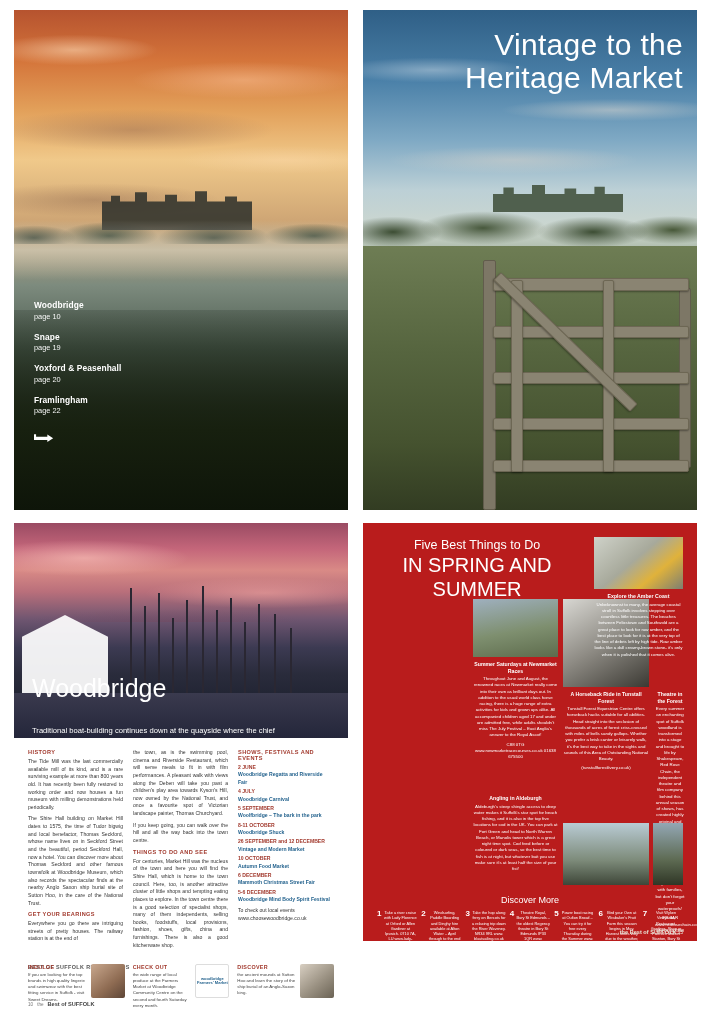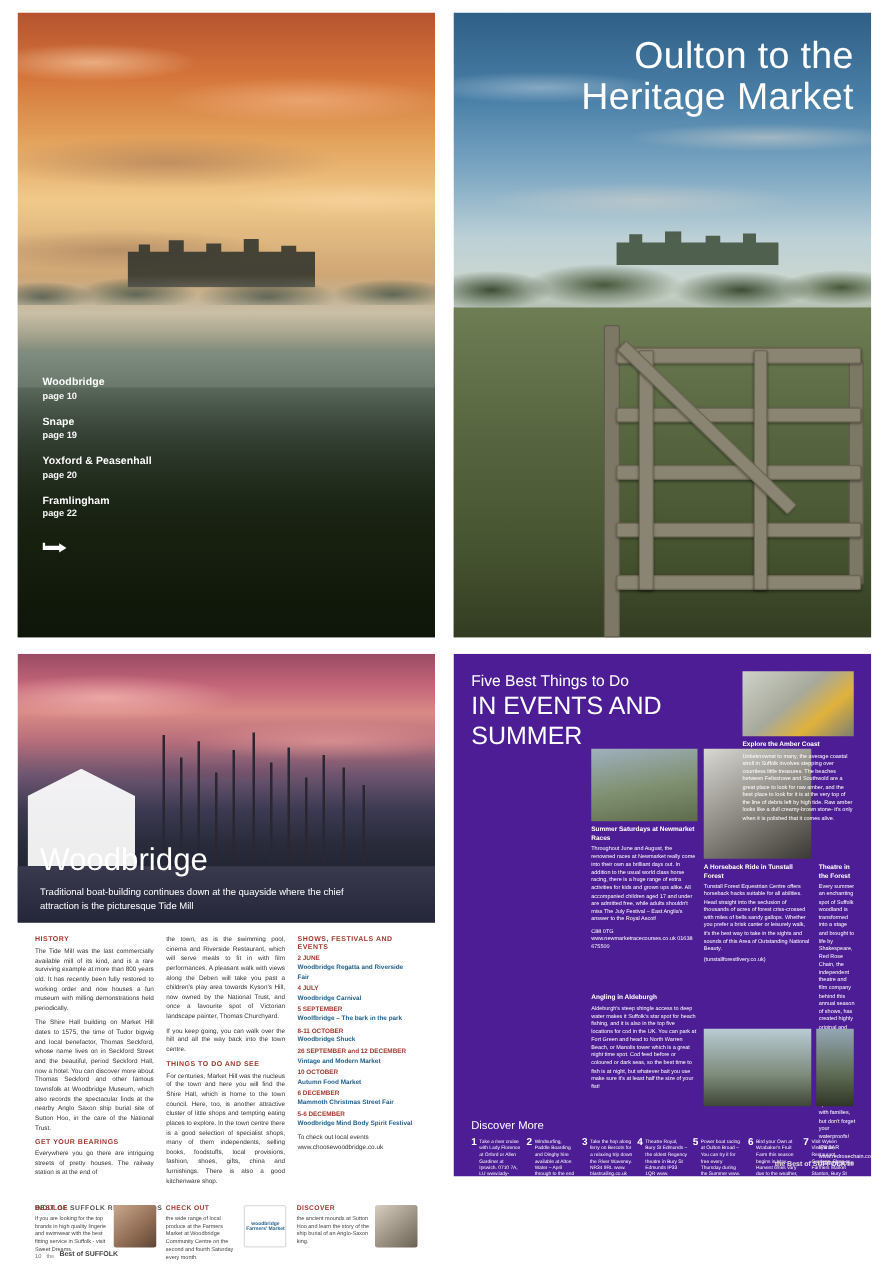--- a/index.html
+++ b/index.html
@@ -46,21 +46,21 @@
   #left-page1 .fg {
     position:absolute; left:0; bottom:0; width:100%; height:200px;
     background: linear-gradient(180deg, rgba(30,40,30,.2), #17200f 60%, #0e1509);
   }
   .toc {
     position: absolute; left: 20px; top: 290px; width: 180px;
     color: #ffffff; z-index: 5;
   }
   .toc-item { margin-bottom: 11px; }
   .toc-title { font-size: 8.4px; font-weight: bold; line-height: 1.25; letter-spacing: .1px; }
-  .toc-page { font-size: 7.4px; font-weight: bold; margin-top: 1px; opacity: .95; }
+  .toc-page { font-size: 7.4px; font-weight: normal; margin-top: 1px; opacity: .95; }
   .toc-arrow { margin-top: 6px; width: 20px; height: 11px; }
 
   #right-page1 {
     position: absolute; left: 349px; top: 0; width: 334px; height: 500px;
     background: linear-gradient(180deg,#2f5f86 0%, #4a80a8 14%, #7fa9c4 26%, #bcd0d6 36%, #cdd7cf 44%, #8d9e86 52%, #5d6f52 62%, #47563c 74%, #55634a 88%, #3e4a33 100%);
   }
   #right-page1 .rp-clouds {
     position:absolute; left:0; top:0; width:100%; height:45%;
     background:
       radial-gradient(ellipse 140px 18px at 70px 60px, rgba(255,255,255,.35), transparent 70%),
@@ -116,21 +116,21 @@
   .wb-photo .masts { position:absolute; left:110px; top:60px; width:180px; height:115px; }
   .wb-photo .masts i { position:absolute; bottom:0; width:1.5px; background:#2a2732; }
   .wb-photo .water {
     position:absolute; left:0; bottom:0; width:100%; height:45px;
     background: linear-gradient(180deg,#3a3a4e,#24263a);
   }
   .wb-head {
     position:absolute; left: 18px; top: 153px; color:#fff; z-index:4;
   }
   .wb-head h1 { font-size: 25px; font-weight: 300; line-height:1; }
-  .wb-head p { font-size: 7.6px; line-height:1.45; margin-top: 7px; max-width: 250px; }
+  .wb-head p { font-size: 7.6px; line-height:1.45; margin-top: 24px; max-width: 250px; }
 
   .cols { position:absolute; left: 14px; top: 226px; width: 306px; height: 200px; display:flex; gap: 10px; }
   .col { width: 95px; }
   .sec-h { color:#a23a2e; font-size: 5.6px; font-weight:bold; letter-spacing:.4px; margin-bottom: 3px; }
   .body { font-size: 5.1px; line-height: 1.5; color:#333; text-align: justify; }
   .body p { margin-bottom: 4px; }
   .ev { font-size: 5.1px; line-height:1.45; color:#333; }
   .ev .d { color:#a23a2e; font-weight:bold; }
   .ev .n { color:#1f5f8b; font-weight:bold; }
   .ev div { margin-bottom: 2px; }
@@ -146,21 +146,21 @@
   .reco p { font-size:4.4px; line-height:1.4; color:#444; }
   .reco .thumb { width:34px; height:34px; border-radius:2px; }
   .t1 { background: linear-gradient(140deg,#c9a88e,#8e6b52 60%,#5d4536); }
   .t2 { background:#ffffff; border:1px solid #ddd; display:flex; align-items:center; justify-content:center; }
   .t2 b { font-size:4px; color:#1f5f8b; line-height:1.1; text-align:center; }
   .t3 { background: linear-gradient(140deg,#d8cfc2,#9b9283 55%,#6a6254); }
   .foot2 { position:absolute; left:14px; bottom:6px; width:306px; font-size:4.6px; color:#777; display:flex; gap:4px; align-items:center;}
   .foot2 b { font-size:5.6px; color:#444; }
 
   #right-page2 {
-    position:absolute; left:349px; top:0; width:334px; height:418px; background:#4c1d95;
+    position:absolute; left:349px; top:0; width:334px; height:418px; background:#b91c1c;text-align:center;
   }
   .rp2-title { position:absolute; left:14px; top:16px; width: 200px; color:#fff; }
   .rp2-title .small { font-size: 12.5px; font-weight:300; line-height:1; }
   .rp2-title .big { font-size: 20px; font-weight:300; line-height:1.05; margin-top:3px; }
 
   .card { position:absolute; color:#fff; }
   .card .ch { font-size:5.2px; font-weight:bold; line-height:1.25; margin-bottom:2px; }
   .card .cb { font-size:4.4px; line-height:1.42; }
   .photo { position:absolute; border-radius:0; }
 
@@ -221,21 +221,21 @@
       <div class="rail" style="left:10px;top:66px;width:196px;height:12px;"></div>
       <div class="rail" style="left:10px;top:112px;width:196px;height:12px;"></div>
       <div class="rail" style="left:10px;top:158px;width:196px;height:12px;"></div>
       <div class="rail" style="left:10px;top:200px;width:196px;height:12px;"></div>
       <div class="rail" style="left:28px;top:20px;width:12px;height:192px;"></div>
       <div class="rail" style="left:120px;top:20px;width:11px;height:192px;"></div>
       <div class="rail" style="left:18px;top:12px;width:190px;height:11px;transform:rotate(44deg);transform-origin:0 0;"></div>
     </div>
 
     <div class="rp-title">
-      <div>Oulton to the</div>
+      <div>Vintage to the</div>
       <div>Heritage Market</div>
     </div>
   </div>
 </div>
 
 <div class="page" id="spread2">
 
   <div id="left-page2">
     <div class="wb-photo">
       <div class="sun"></div>
@@ -358,21 +358,21 @@
     <div class="foot2">
       <span>10</span>
       <span>the</span>
       <b>Best of SUFFOLK</b>
     </div>
   </div>
 
   <div id="right-page2">
     <div class="rp2-title">
       <div class="small">Five Best Things to Do</div>
-      <div class="big">IN EVENTS AND</div>
+      <div class="big">IN SPRING AND</div>
       <div class="big">SUMMER</div>
     </div>
 
     <div class="photo" style="left:231px;top:14px;width:89px;height:52px;background:linear-gradient(140deg,#cfd2c9,#a7a99b 45%,#e0b23b 70%,#7d7f72);"></div>
 
     <div class="photo" style="left:110px;top:76px;width:85px;height:58px;background:linear-gradient(170deg,#9fb0bf,#7e8f6f 55%,#5d6b4c);"></div>
 
     <div class="photo" style="left:200px;top:76px;width:86px;height:88px;background:linear-gradient(150deg,#d8d7d2,#8e8b84 50%,#3b3933);"></div>
 
     <div class="card" style="left:110px;top:138px;width:85px;">

